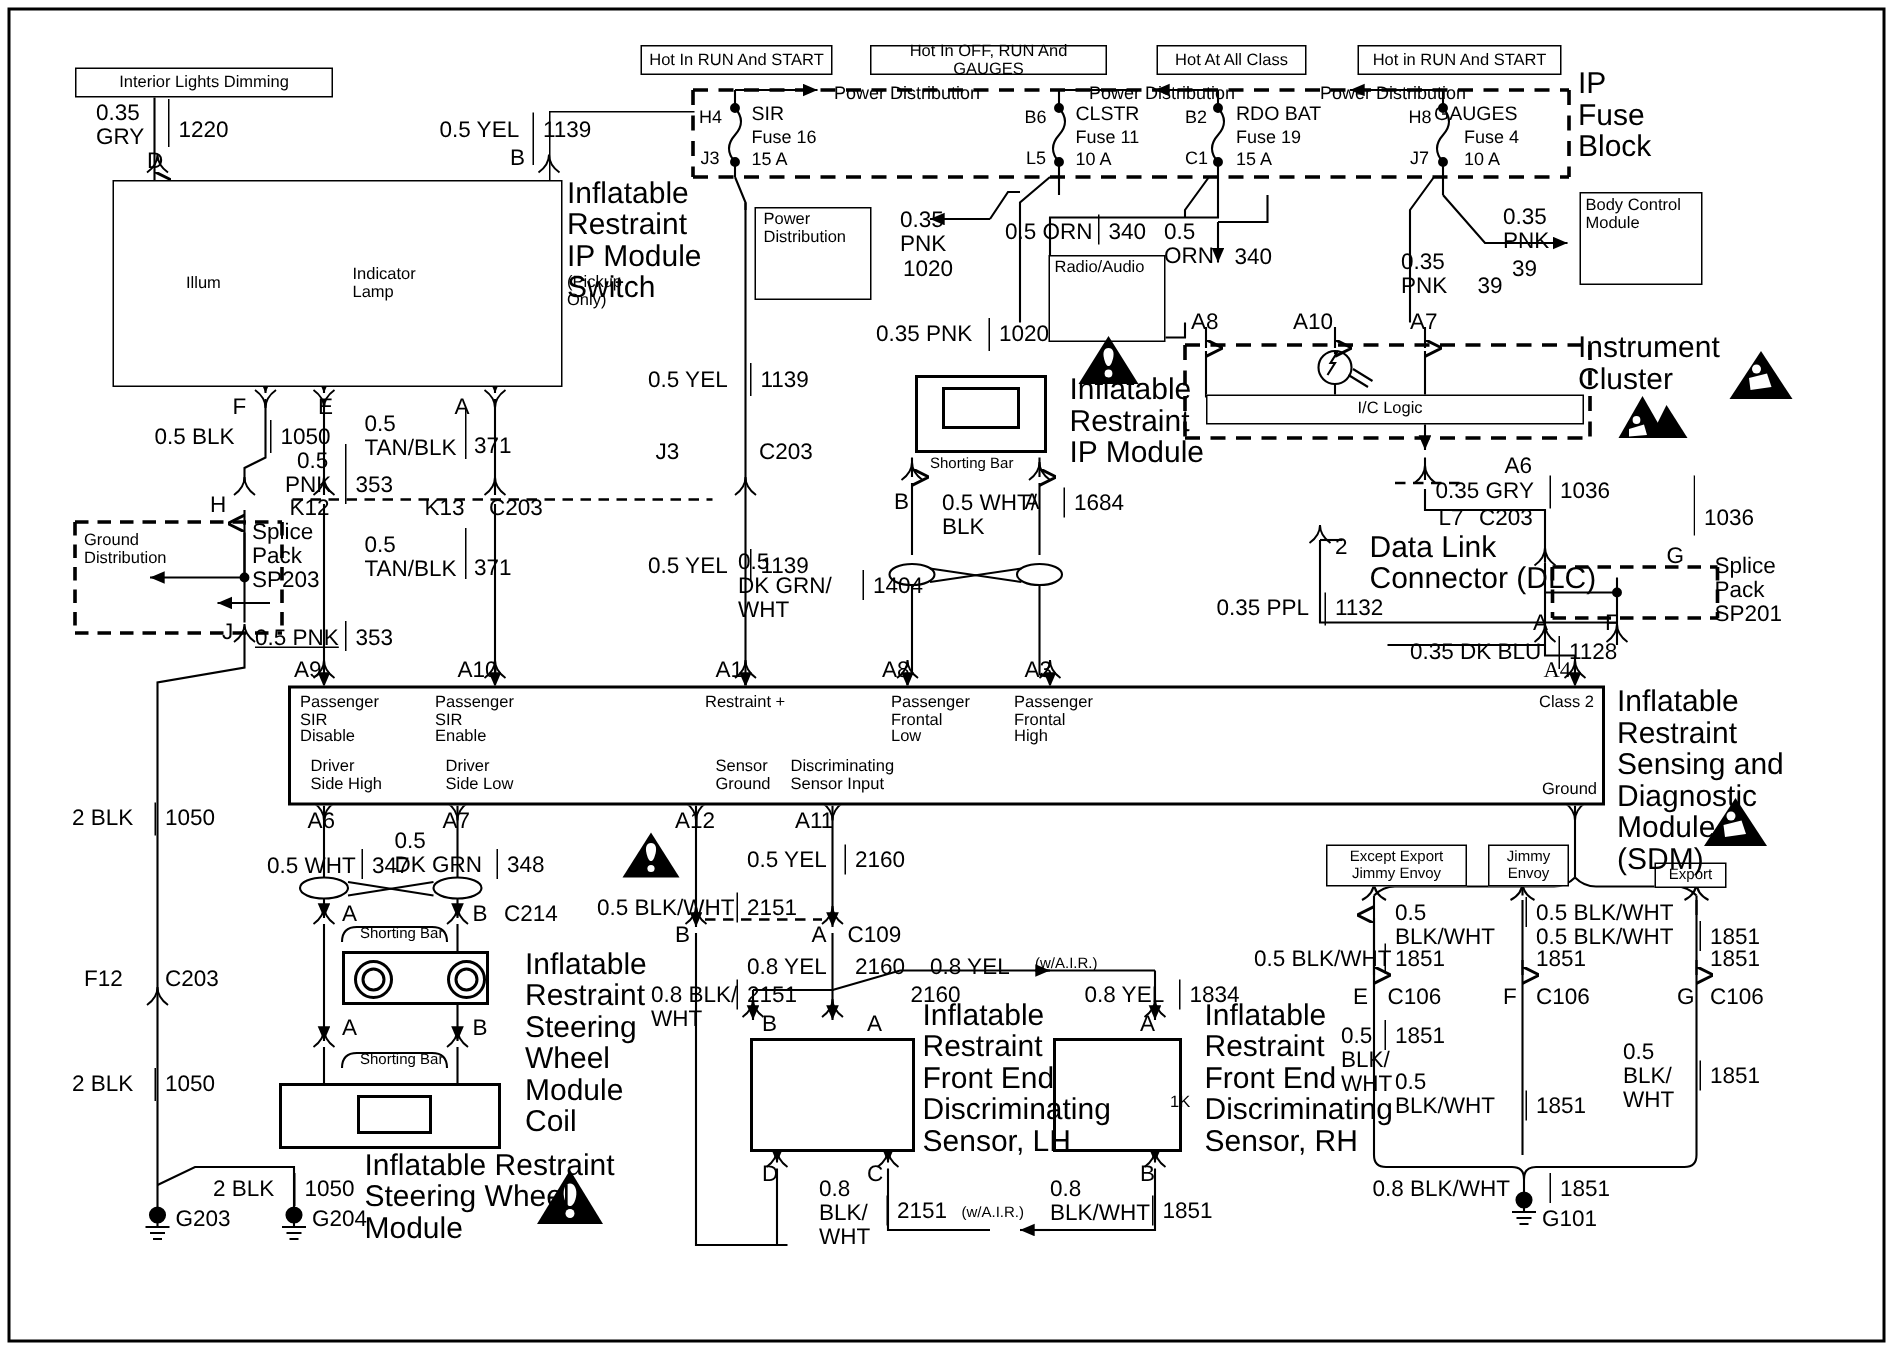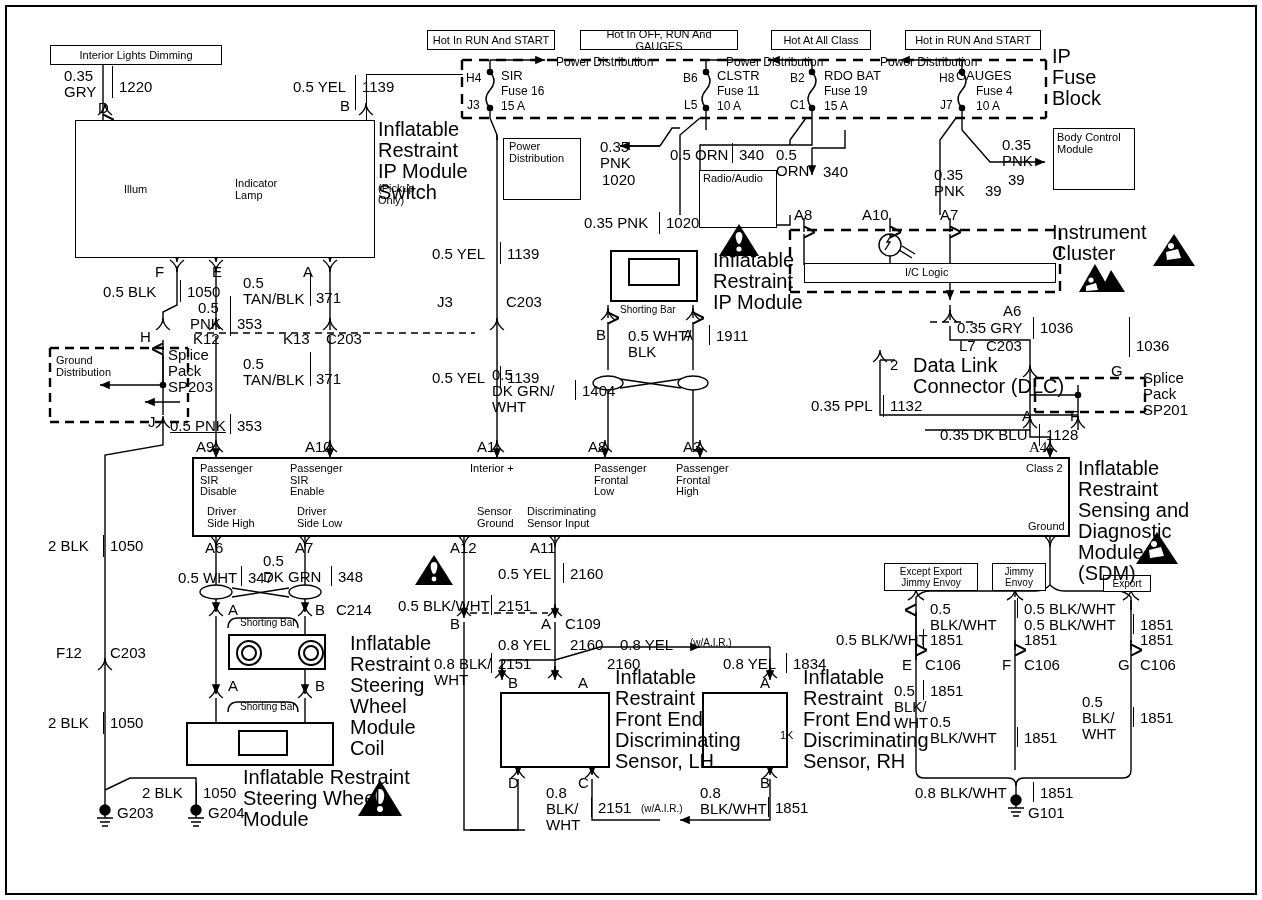--- a/index.html
+++ b/index.html
@@ -623,21 +623,21 @@
   <div class="vthin" style="left:500px;top:242px;height:22px;"></div>
   <div class="vthin" style="left:500px;top:366px;height:22px;"></div>
 
   <div class="t f16" style="left:713px;top:250px;">Inflatable
 Restraint
 IP Module</div>
   <div class="t f15" style="left:596px;top:327px;">B</div>
   <div class="t f15" style="left:683px;top:327px;">A</div>
   <div class="t f15" style="left:628px;top:328px;">0.5 WHT/
 BLK</div>
-  <div class="t f15" style="left:716px;top:328px;">1911</div>
+  <div class="t f15" style="left:716px;top:328px;">1684</div>
   <div class="vthin" style="left:709px;top:325px;height:20px;"></div>
   <div class="t f15" style="left:492px;top:367px;">0.5
 DK GRN/
 WHT</div>
   <div class="t f15" style="left:582px;top:383px;">1404</div>
   <div class="vthin" style="left:575px;top:380px;height:20px;"></div>
   <div class="t f15" style="left:588px;top:439px;">A8</div>
   <div class="t f15" style="left:683px;top:439px;">A3</div>
 
   <div class="t f15" style="left:794px;top:207px;">A8</div>
@@ -677,21 +677,21 @@
   <div class="t f11" style="left:200px;top:463px;">Passenger
 SIR
 Disable</div>
   <div class="t f11" style="left:207px;top:506px;">Driver
 Side High</div>
   <div class="t f11" style="left:290px;top:463px;">Passenger
 SIR
 Enable</div>
   <div class="t f11" style="left:297px;top:506px;">Driver
 Side Low</div>
-  <div class="t f11" style="left:470px;top:463px;">Interior +</div>
+  <div class="t f11" style="left:470px;top:463px;">Restraint +</div>
   <div class="t f11" style="left:477px;top:506px;">Sensor
 Ground</div>
   <div class="t f11" style="left:527px;top:506px;">Discriminating
 Sensor Input</div>
   <div class="t f11" style="left:594px;top:463px;">Passenger
 Frontal
 Low</div>
   <div class="t f11" style="left:676px;top:463px;">Passenger
 Frontal
 High</div>

